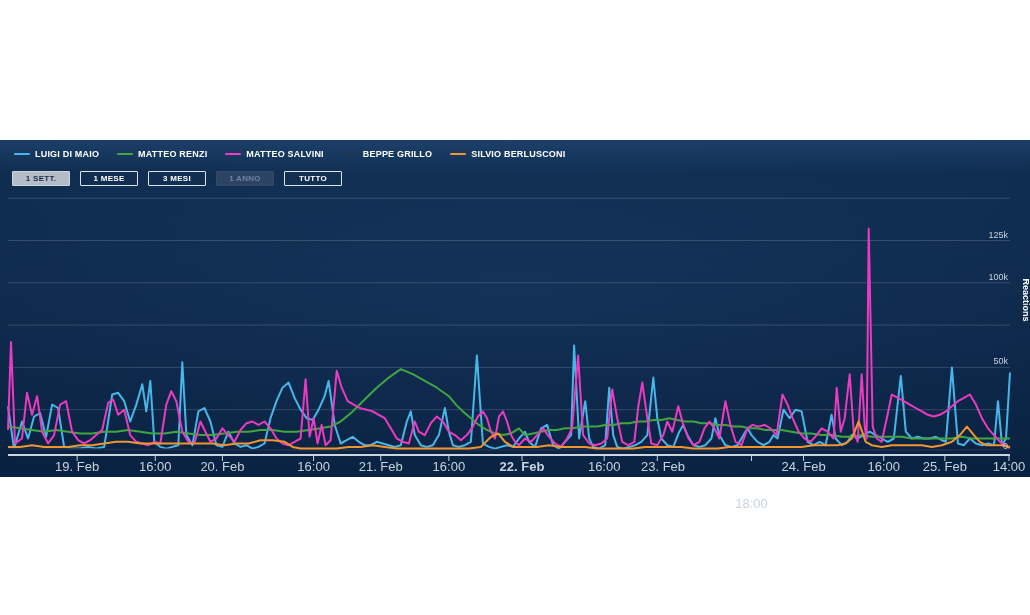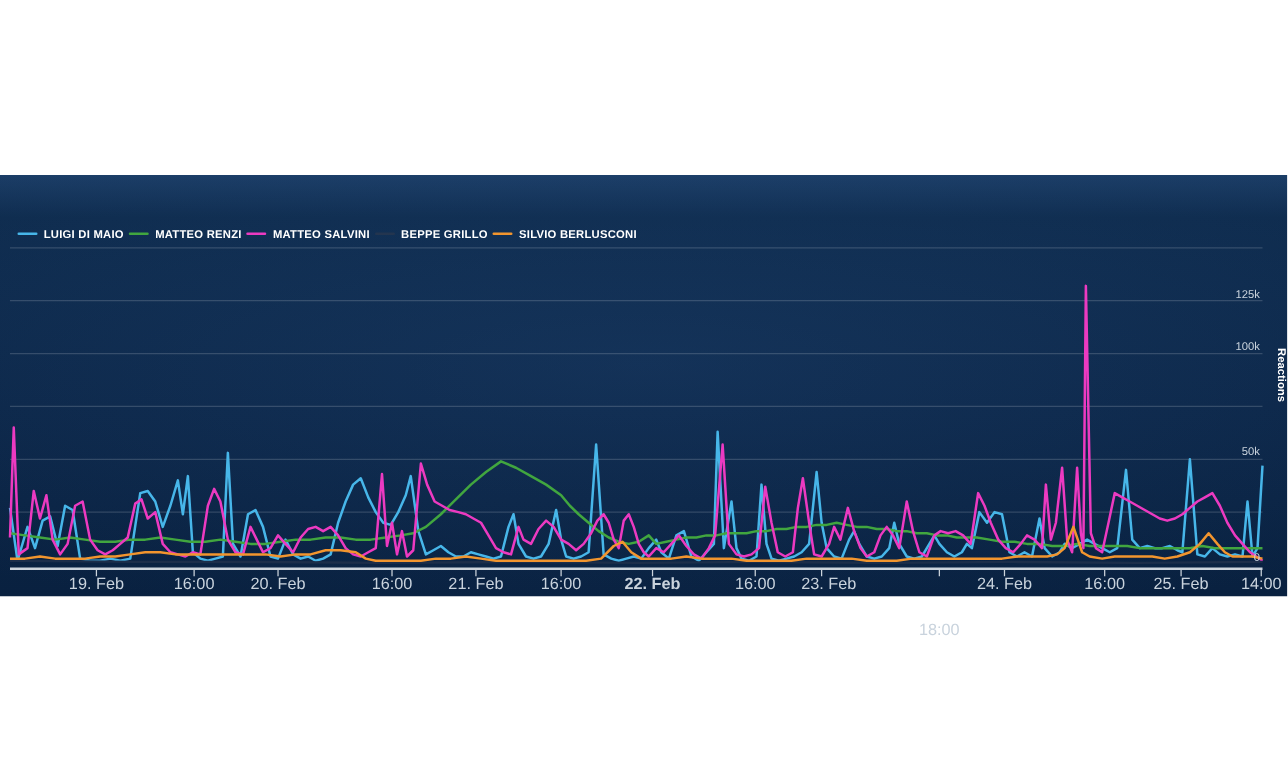--- a/index.html
+++ b/index.html
@@ -3,21 +3,21 @@
 <meta charset="utf-8">
 <style>
   html,body{margin:0;padding:0;background:#ffffff;font-family:"Liberation Sans",sans-serif;}
   .stage{position:relative;width:1030px;height:615px;background:#ffffff;overflow:hidden;}
   .panel{
     position:absolute;left:0;top:140px;width:1030px;height:337px;
     background:
       radial-gradient(ellipse 120% 90% at 50% 45%, rgba(48,92,148,0.22), rgba(0,0,0,0) 70%),
       linear-gradient(180deg,#1b3d66 0%,#0e2b4d 10%,#0b2546 55%,#092140 100%);
   }
-  .legend-row{position:absolute;left:14px;top:9px;display:flex;align-items:center;gap:4px;margin-top:33px;}
+  .legend-row{position:absolute;left:14px;top:9px;display:flex;align-items:center;gap:18px;}
   .legend-item{display:flex;align-items:center;gap:5px;cursor:pointer;}
   .legend-dash{width:16px;height:2px;border-radius:1px;}
   .legend-label{color:#ffffff;font-size:9px;font-weight:700;letter-spacing:0.2px;white-space:nowrap;}
   .btn-row{position:absolute;left:12px;top:31px;display:flex;gap:10px;}
   .range-btn{
     width:58px;height:15px;box-sizing:border-box;display:flex;align-items:center;justify-content:center;
     font-size:8px;font-weight:700;letter-spacing:0.3px;border:1px solid #dfe5ea;color:#ffffff;
     background:transparent;border-radius:1px;cursor:pointer;
   }
   .range-btn.selected{background:#b4bdc7;color:#16294a;border-color:#cfd6de;}
@@ -80,20 +80,27 @@
       <div class="legend-item">
         <span class="legend-dash" style="background: rgb(35, 53, 79);"></span>
         <span class="legend-label">BEPPE GRILLO</span>
       </div>
       <div class="legend-item">
         <span class="legend-dash" style="background: rgb(242, 149, 46);"></span>
         <span class="legend-label">SILVIO BERLUSCONI</span>
       </div>
     </div>
 
+    <div class="btn-row">
+      <div class="range-btn selected">1 SETT.</div>
+      <div class="range-btn">1 MESE</div>
+      <div class="range-btn">3 MESI</div>
+      <div class="range-btn disabled">1 ANNO</div>
+      <div class="range-btn">TUTTO</div>
+    </div>
 
     <div class="y-title">Reactions</div>
   <div class="ax-x" style="left: 45.138px; top: 319px;">19. Feb</div>
       <div class="ax-x" style="left: 123.294px; top: 319px;">16:00</div>
       <div class="ax-x" style="left: 190.428px; top: 319px;">20. Feb</div>
       <div class="ax-x" style="left: 281.61px; top: 319px;">16:00</div>
       <div class="ax-x" style="left: 348.744px; top: 319px;">21. Feb</div>
       <div class="ax-x" style="left: 416.88px; top: 319px;">16:00</div>
       <div class="ax-x" style="left: 490.026px; top: 319px; font-weight: bold;">22. Feb</div>
       <div class="ax-x" style="left: 572.19px; top: 319px;">16:00</div>

